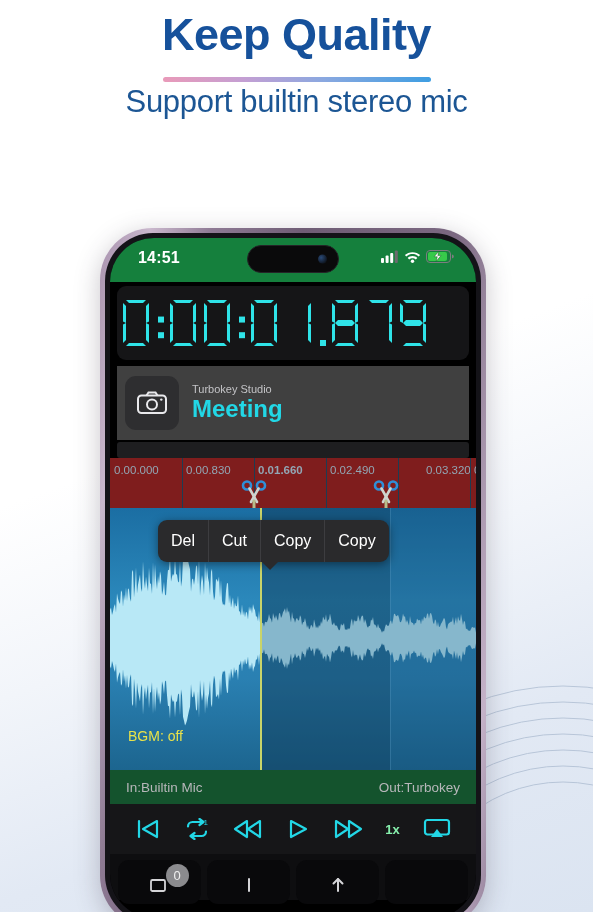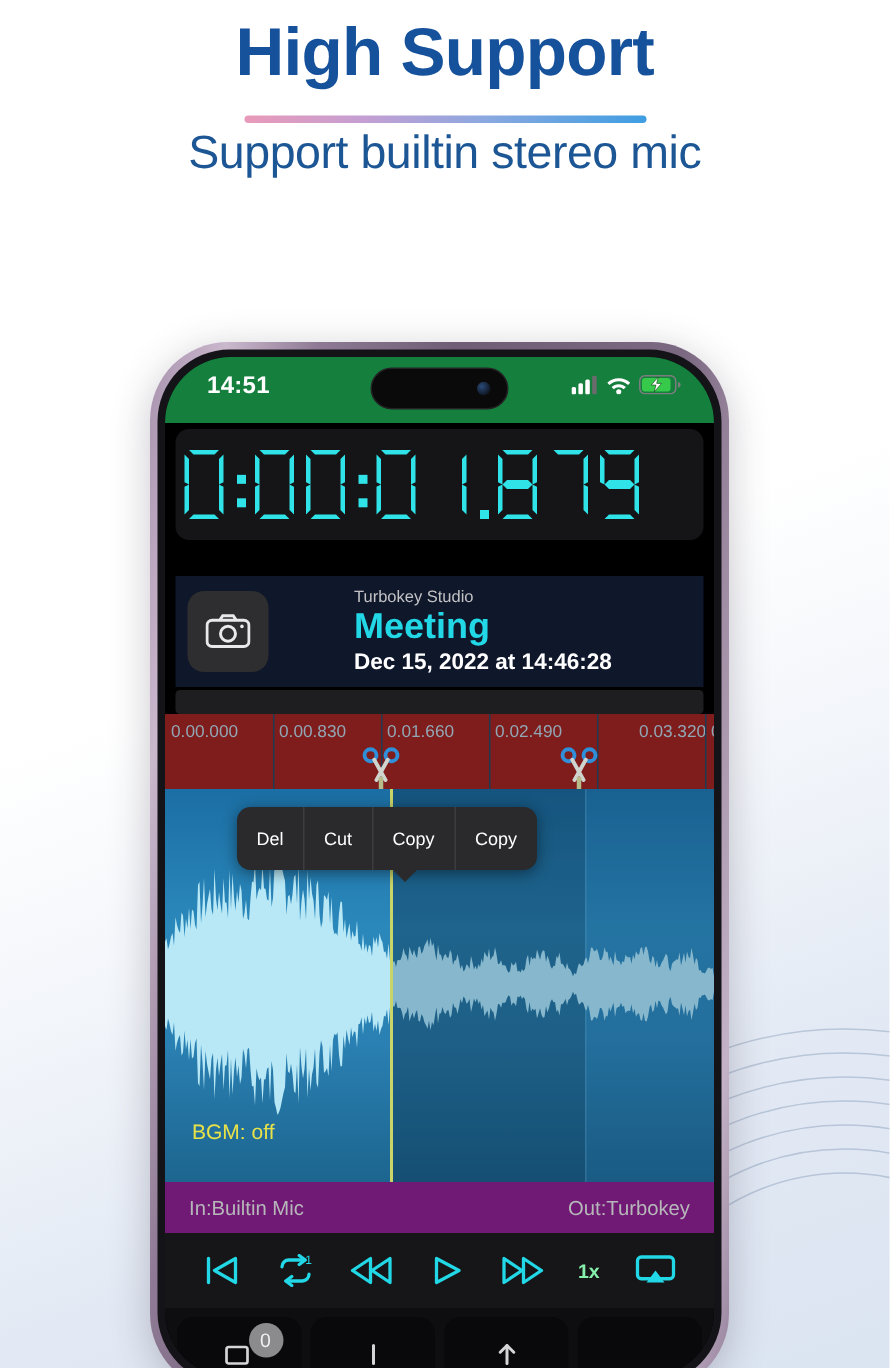--- a/index.html
+++ b/index.html
@@ -87,23 +87,23 @@
   .timer-wrap {
     margin: 4px 7px 0; height: 74px;
     border-radius: 9px;
     background: #151517;
     display: flex; align-items: center; justify-content: center;
   }
   .timer-svg { display: block; }
 
   
   .info {
-    margin: 24px 7px 0; height: 74px;
-    background: #0f172a;
-    display: flex; align-items: center; padding: 0 0 0 8px; gap: 44px;
+    margin: 6px 7px 0; height: 74px;
+    background: #404040;
+    display: flex; align-items: center; padding: 0 0 0 8px;
   }
   .cam-tile {
     width: 54px; height: 54px; border-radius: 11px;
     background: #2e2e30;
     display: flex; align-items: center; justify-content: center;
     flex: none;
   }
   .info-txt { margin-left: 13px; line-height: 1.12; }
   .info-studio { color: #c3c3c6; font-size: 11px; }
   .info-name { color: #22d7e6; font-size: 24px; font-weight: bold; margin-top: 1px; }
@@ -159,36 +159,36 @@
     position: absolute; left: 48px; top: 12px;
     display: flex; height: 42px;
     background: #2a2a2c;
     border-radius: 9px;
     box-shadow: 0 2px 10px rgba(0,0,0,.45);
     z-index: 5;
   }
   .ctxitem {
     display: flex; align-items: center; justify-content: center;
     padding: 0 13px;
-    color: #fff; font-size: 12px;
+    color: #fff; font-size: 16px;
     border-right: 1px solid #3d3d40;
   }
   .ctxitem:last-child { border-right: none; }
   .ctxtail {
     position: absolute; left: 151px; top: 53px;
     width: 0; height: 0;
     border-left: 9px solid transparent;
     border-right: 9px solid transparent;
     border-top: 9px solid #2a2a2c;
     z-index: 5;
   }
 
   
   .iorow {
-    height: 34px; background: #701a75;
+    height: 34px; background: #14532d;
     display: flex; align-items: center; justify-content: space-between;
     padding: 0 16px;
     color: #b7b7ba; font-size: 13.5px;
   }
 
   
   .transport {
     height: 50px; background: #161618;
     display: flex; align-items: center; justify-content: space-around;
     padding: 0 14px;
@@ -225,21 +225,21 @@
     <circle cx="330" cy="330" r="166"></circle>
     <circle cx="330" cy="330" r="182"></circle>
     <circle cx="330" cy="330" r="198"></circle>
     <circle cx="330" cy="330" r="214"></circle>
     <circle cx="330" cy="330" r="230"></circle>
     <circle cx="330" cy="330" r="246"></circle>
   </g>
 </svg>
 
 <div class="header">
-  <div class="title">High Support</div>
+  <div class="title">Keep Quality</div>
   <div class="rule"></div>
   <div class="subtitle">Support builtin stereo mic</div>
 </div>
 
 <div class="phone">
  <div class="bezel">
   <div class="screen">
 
     <div class="statusbar">
       <div class="sb-time">14:51</div>
@@ -324,32 +324,31 @@
         <svg width="30" height="24" viewBox="0 0 30 24">
           <rect x="1" y="4.5" width="28" height="17.5" rx="3.5" fill="none" stroke="#e9e9ec" stroke-width="2"></rect>
           <path d="M9.5 4.5l2-3h7l2 3" fill="none" stroke="#e9e9ec" stroke-width="2"></path>
           <circle cx="15" cy="13.5" r="5" fill="none" stroke="#e9e9ec" stroke-width="2"></circle>
           <circle cx="24.3" cy="8.6" r="1.2" fill="#e9e9ec"></circle>
         </svg>
       </div>
       <div class="info-txt">
         <div class="info-studio">Turbokey Studio</div>
         <div class="info-name">Meeting</div>
-        <div class="info-date">Dec 15, 2022 at 14:46:28</div>
       </div>
     </div>
 
     <div class="overview"></div>
 
     <div class="ruler" id="ruler">
           <div class="rlabel" style="left: 4px;">0.00.000</div>
           <div class="rtick" style="left: 72px;"></div>
           <div class="rlabel" style="left: 76px;">0.00.830</div>
           <div class="rtick" style="left: 144px;"></div>
-          <div class="rlabel" style="left: 148px;">0.01.660</div>
+          <div class="rlabel" style="left: 148px; font-weight: bold;">0.01.660</div>
           <div class="rtick" style="left: 216px;"></div>
           <div class="rlabel" style="left: 220px;">0.02.490</div>
           <div class="rtick" style="left: 288px;"></div>
           <div class="rlabel" style="left: 292px; padding-left: 24px;">0.03.320</div>
           <div class="rtick" style="left: 360px;"></div>
           <div class="rlabel" style="left: 364px;">0.04.15</div>
           <svg class="scissor" width="26" height="28" viewBox="0 0 26 28" style="left: 131px;">
             <g fill="none" stroke="#2f8fd8" stroke-width="2.6">
               <circle cx="6" cy="5.5" r="4"></circle>
               <circle cx="20" cy="5.5" r="4"></circle>

